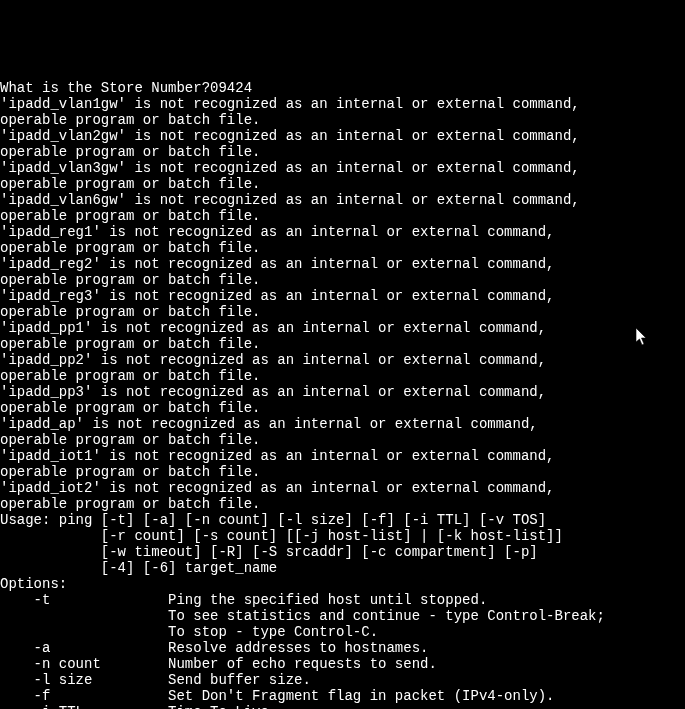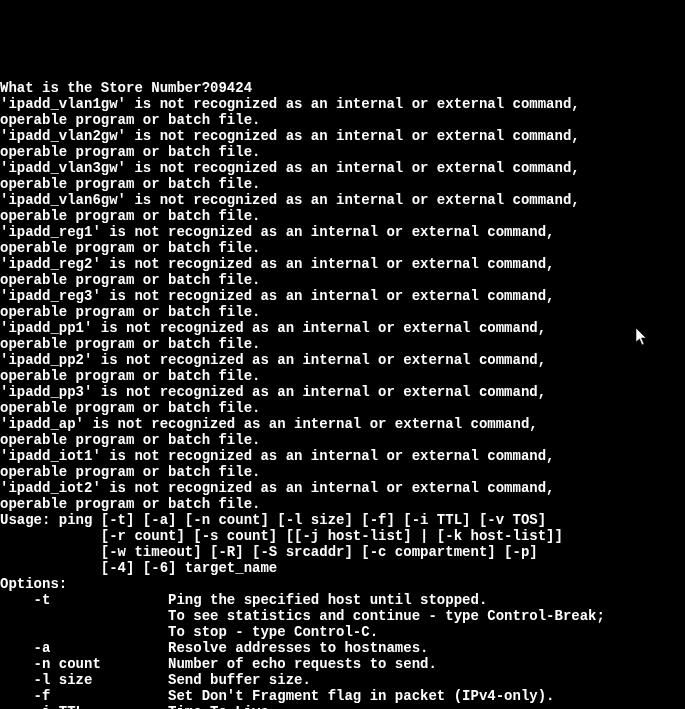--- a/index.html
+++ b/index.html
@@ -11,21 +11,21 @@
     font-size: 14px;
     line-height: 16px;
     width: 685px;
     height: 709px;
     overflow: hidden;
     white-space: pre;
   }
   .terminal {
     padding: 0;
   }
-  .line { white-space: pre; font-weight: bold; }
+  .line { white-space: pre; }
   .cursor {
     position: absolute;
     width: 12px;
     height: 18px;
     color: #fff;
     pointer-events: none;
   }
 </style>
 </head>
 <body>

